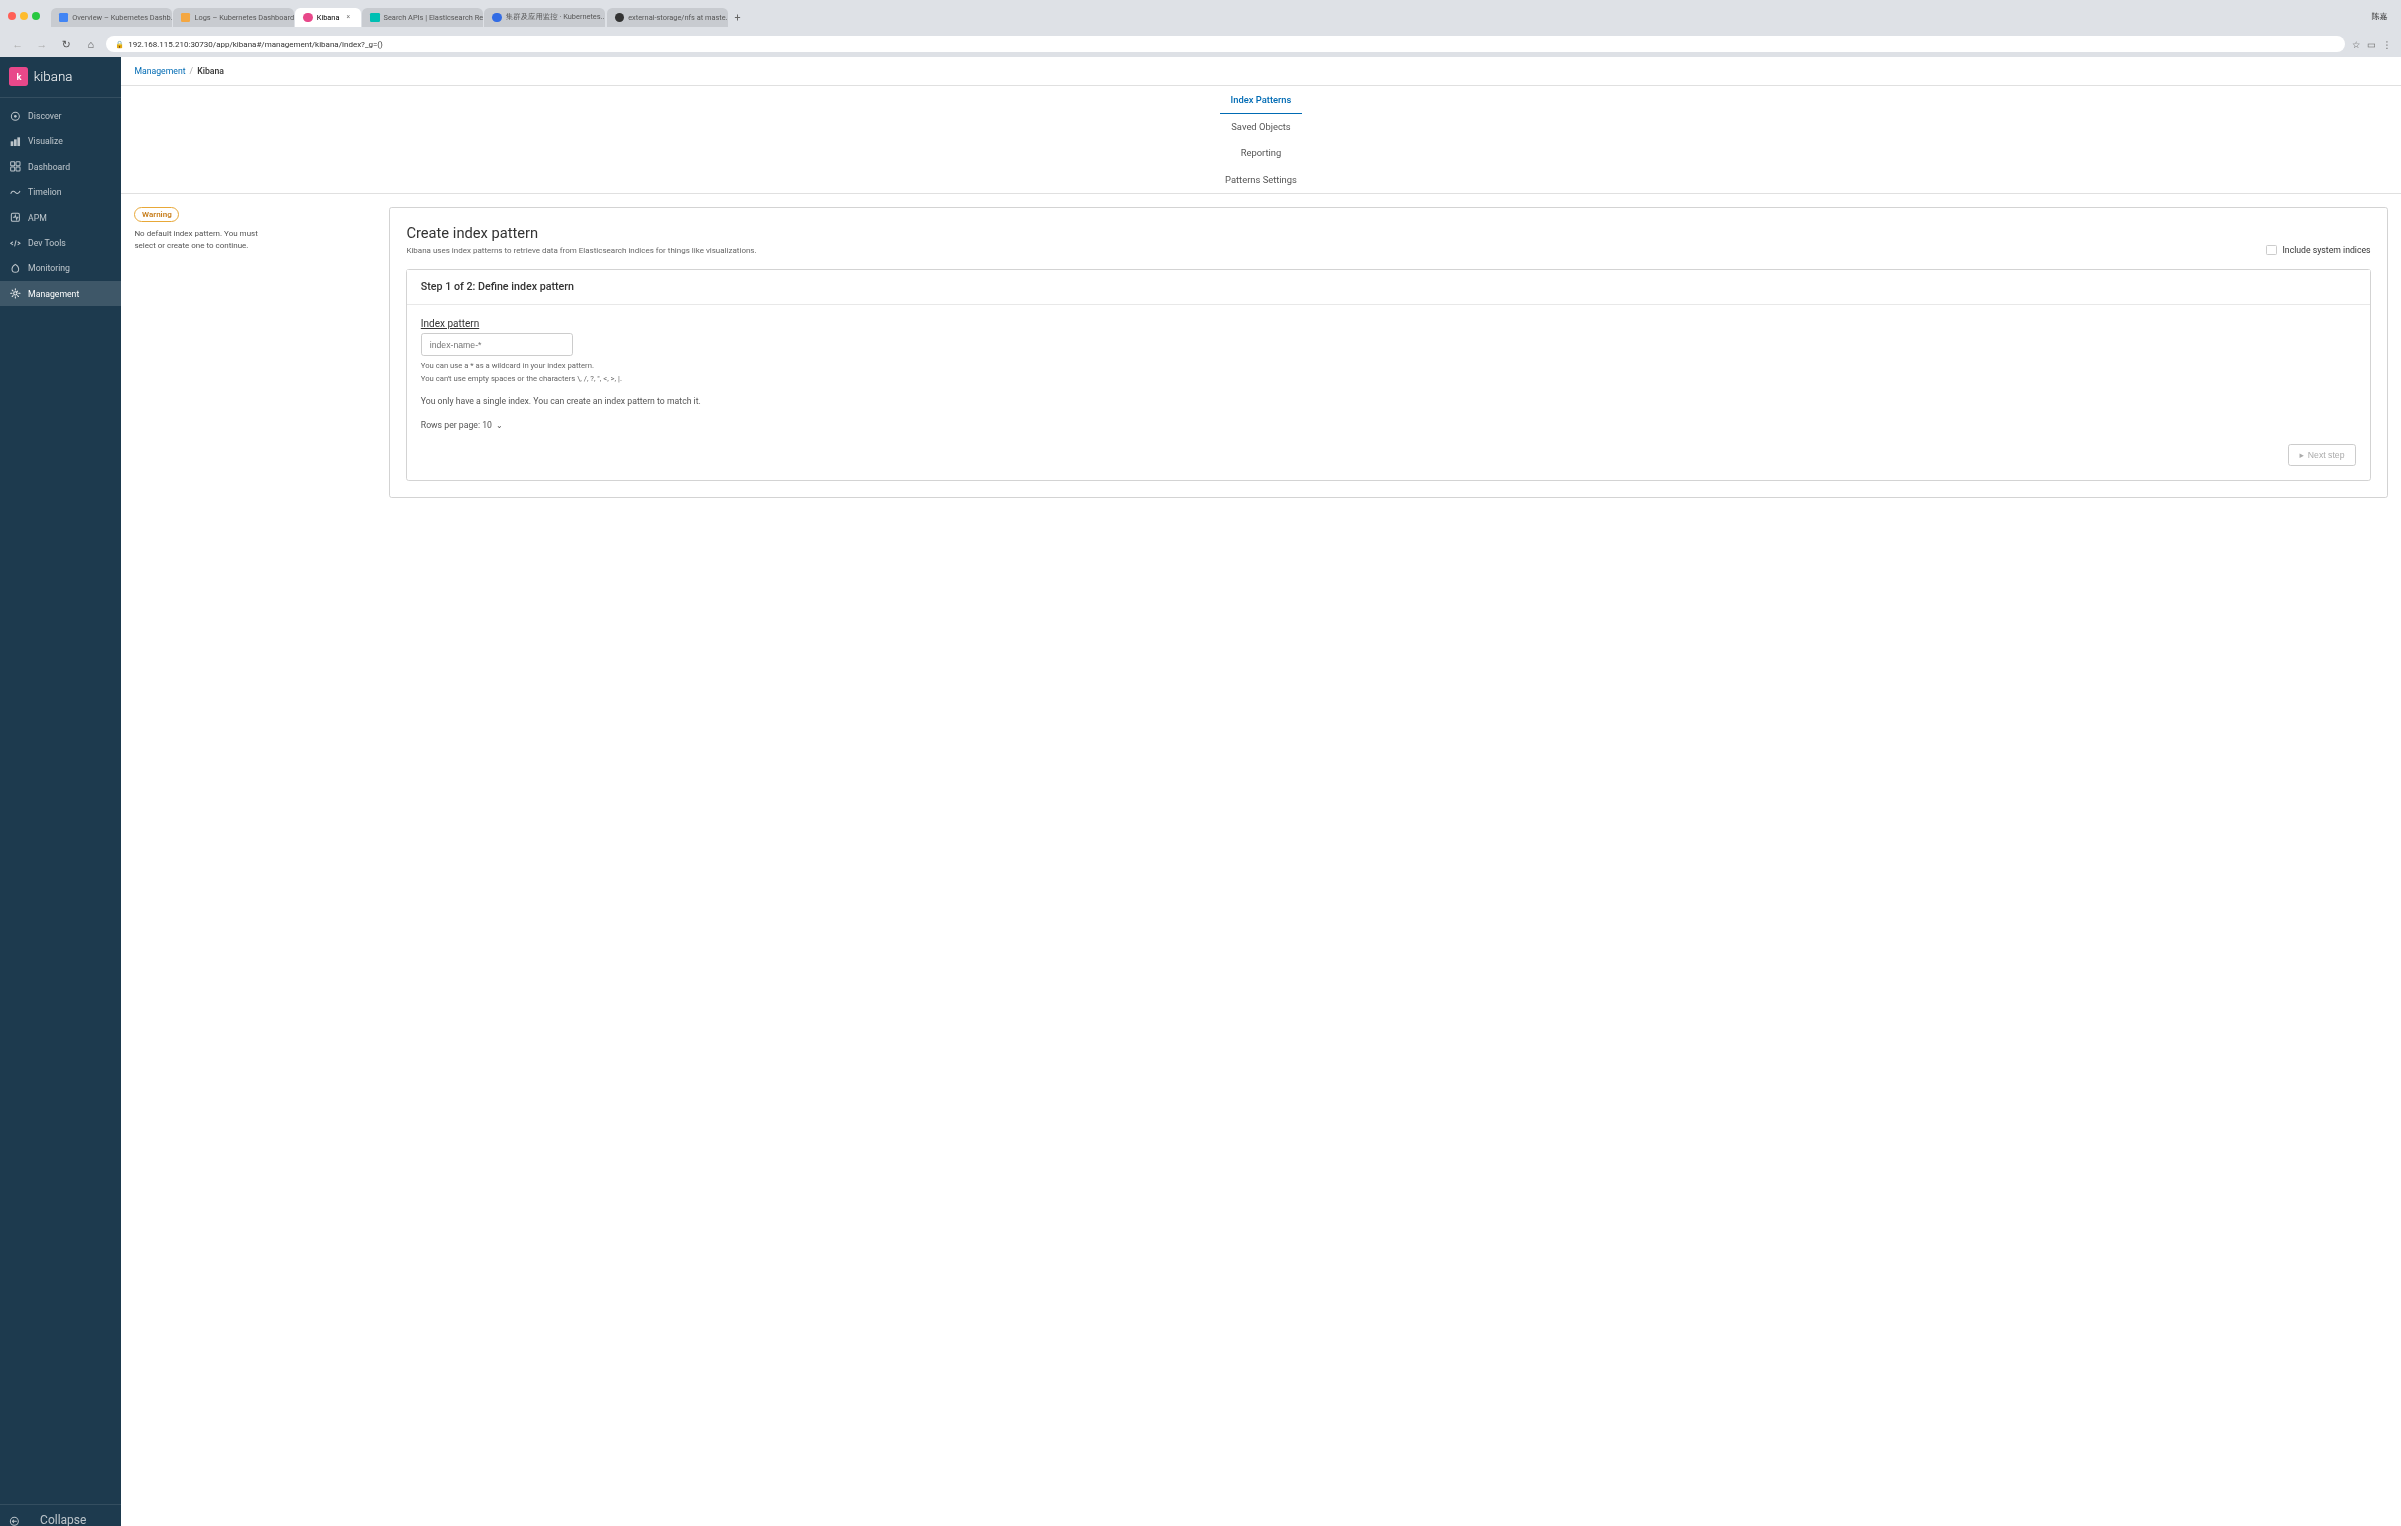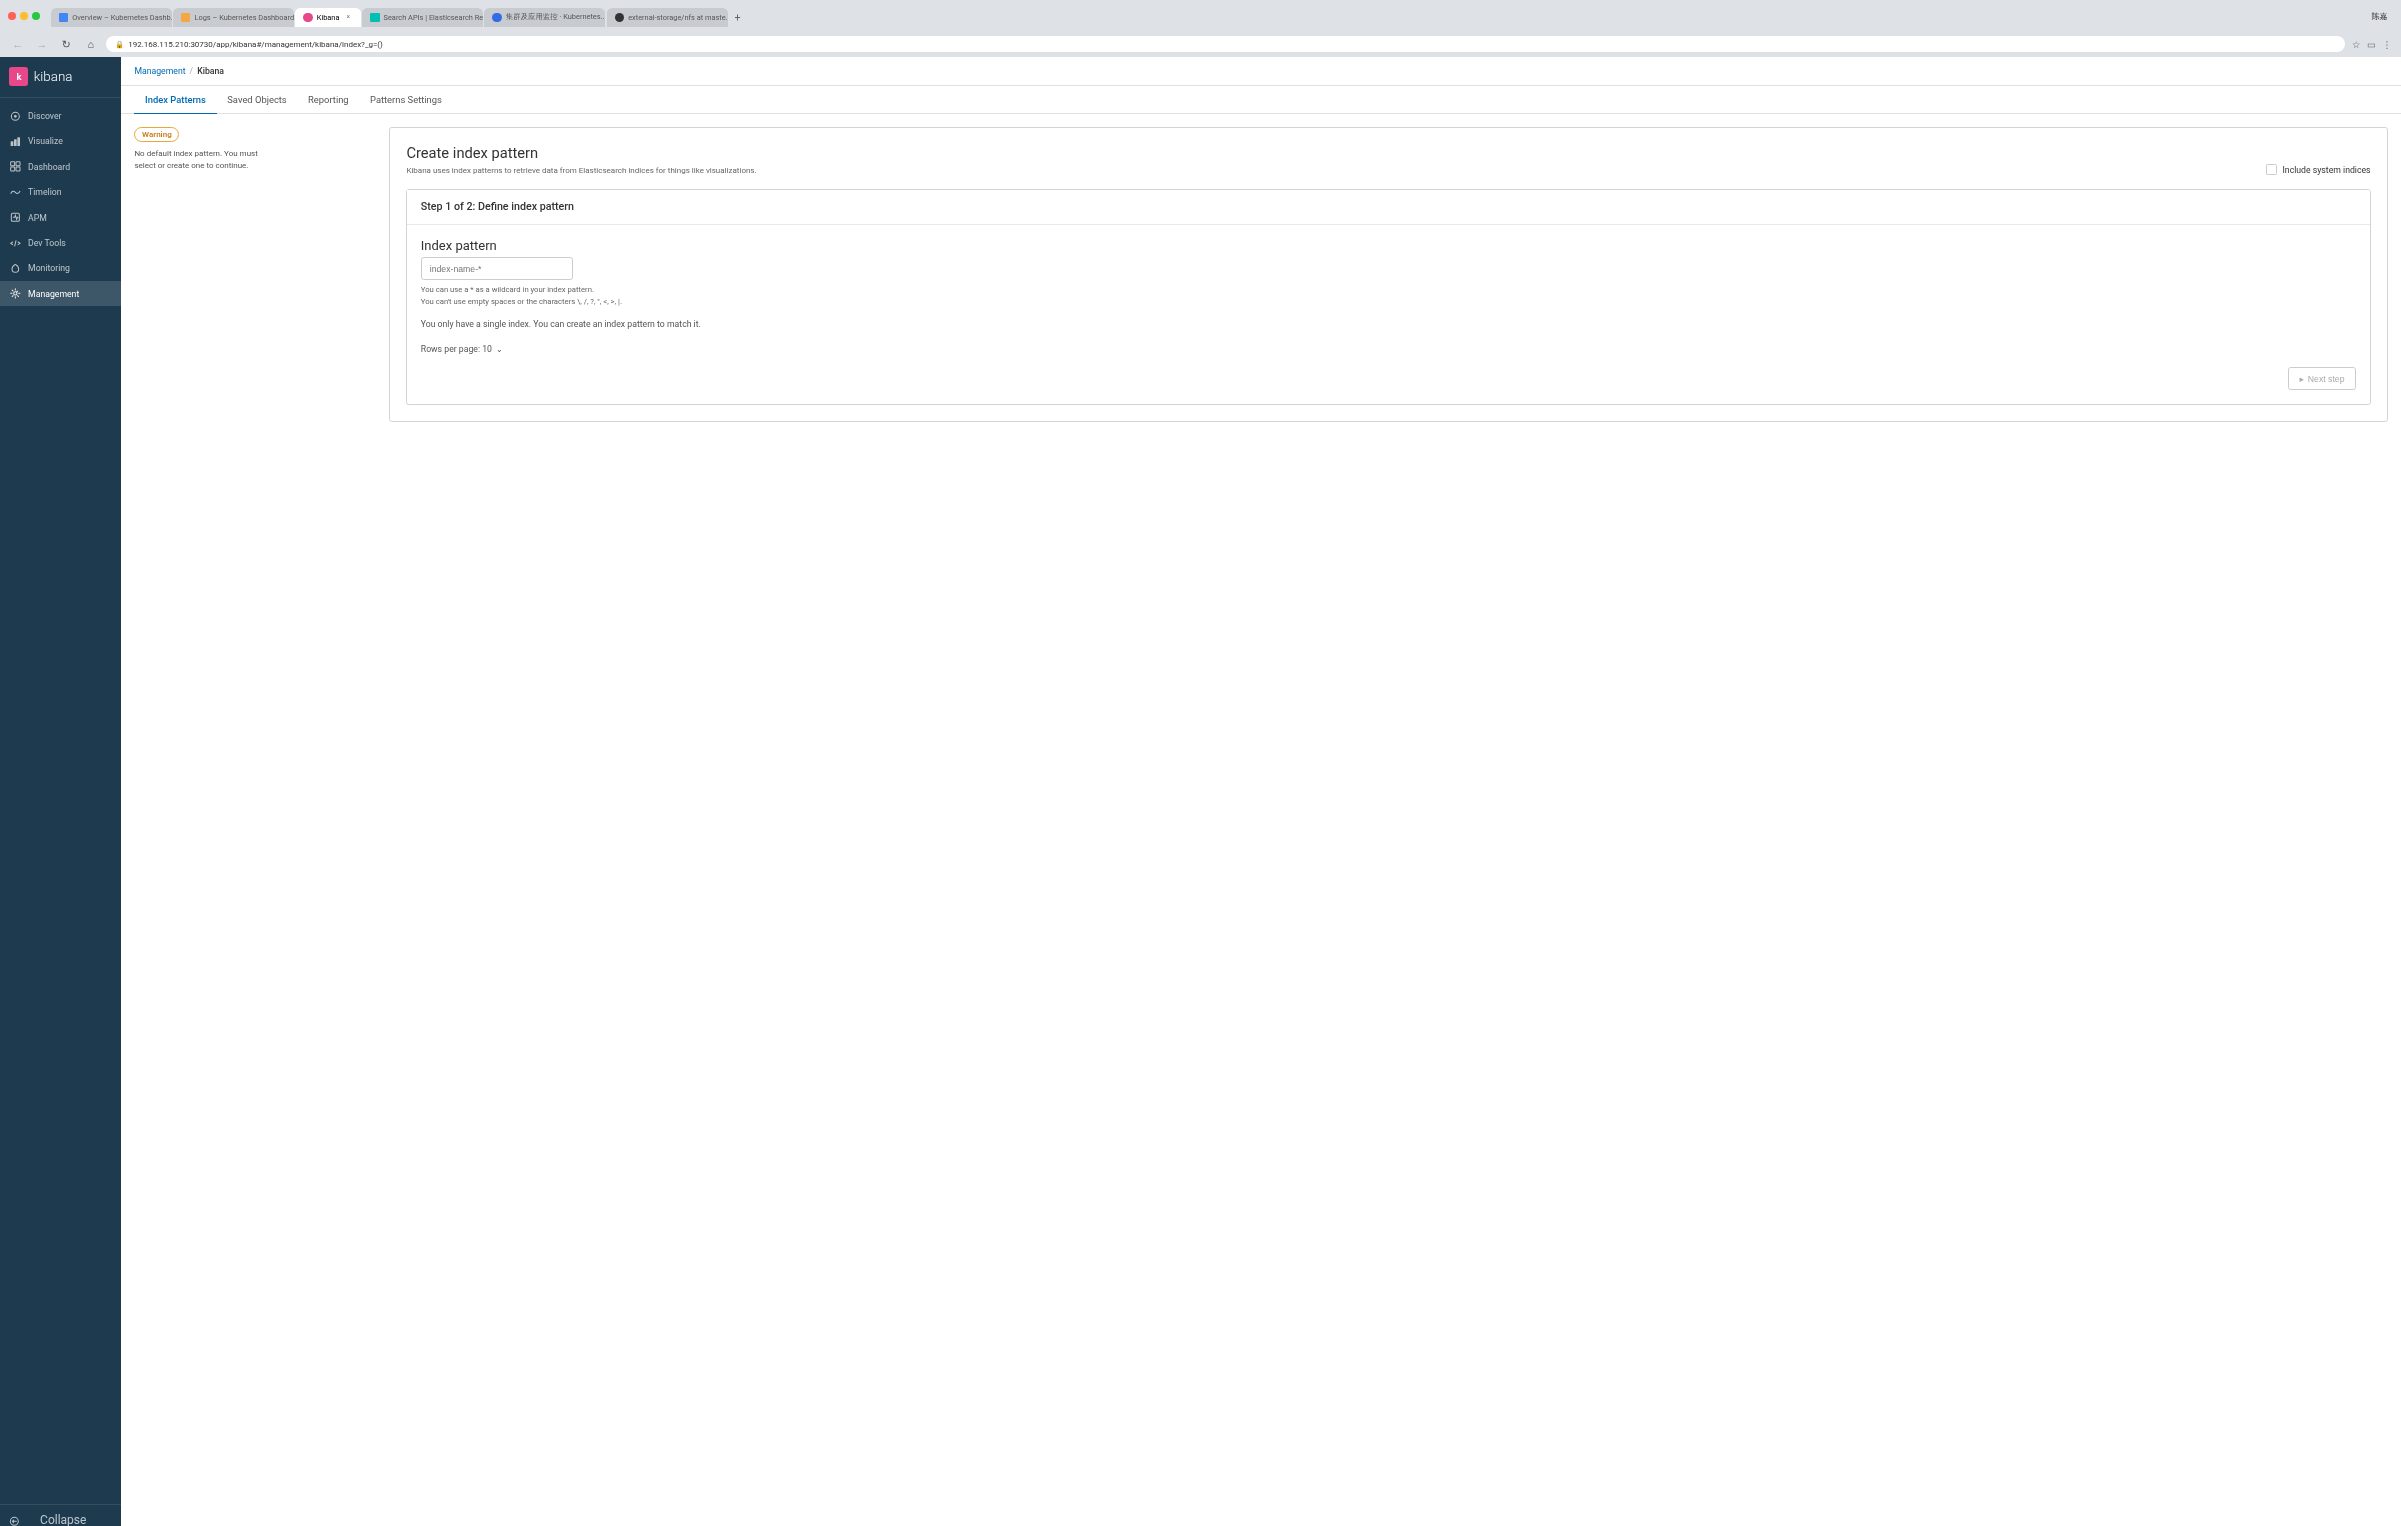--- a/index.html
+++ b/index.html
@@ -55,21 +55,21 @@
     
     .main-content { flex: 1; display: flex; flex-direction: column; overflow: auto; }
 
     
     .top-nav { background: #fff; border-bottom: 0.7px solid #e0e0e0; padding: 0 13.4px; display: flex; align-items: center; min-height: 29.5px; }
     .breadcrumb { display: flex; align-items: center; gap: 4px; font-size: 8.7px; }
     .breadcrumb-sep { color: #aaa; }
     .breadcrumb-link { color: #006bb4; cursor: pointer; }
     .breadcrumb-current { color: #333; font-weight: 500; }
 
-    .tab-nav { display: flex; align-items: center; gap: 0; padding: 0 13.4px; background: #fff; border-bottom: 1.3px solid #e0e0e0; }
+    .tab-nav { display: flex; align-items: center; gap: 0; padding: 0 13.4px; background: #fff; border-bottom: 1.3px solid #e0e0e0; flex-direction: column; }
     .tab-item { padding: 8px 10.7px; font-size: 9.4px; cursor: pointer; color: #555; border-bottom: 1.3px solid transparent; margin-bottom: -1.3px; }
     .tab-item.active { color: #006bb4; border-bottom-color: #006bb4; font-weight: 500; }
 
     
     .page-content { padding: 13.4px; flex: 1; }
 
     .left-panel { width: 255px; padding-right: 13.4px; flex-shrink: 0; }
     .content-area { flex: 1; }
     .page-body { display: flex; }
 
@@ -87,21 +87,21 @@
     .include-system { display: flex; align-items: center; gap: 5.4px; font-size: 8.7px; color: #333; }
     .checkbox-custom { width: 10.7px; height: 10.7px; border: 0.7px solid #ccc; border-radius: 1.3px; background: #fff; flex-shrink: 0; }
 
     
     .step-box { border: 0.7px solid #d3d3d3; border-radius: 2.7px; }
     .step-header { padding: 10.7px 13.4px; background: #fff; }
     .step-header h2 { font-size: 10.7px; font-weight: 500; color: #333; }
     .step-body { padding: 13.4px; border-top: 0.7px solid #e8e8e8; }
 
     .form-group { margin-bottom: 8px; }
-    .form-label { font-size: 13px; color: #333; margin-bottom: 4px; display: block; }
+    .form-label { font-size: 10px; color: #333; margin-bottom: 4px; display: block; text-decoration: underline; }
     .form-input { width: 152px; border: 0.7px solid #ccc; border-radius: 2.7px; padding: 5.4px 8px; font-size: 8.7px; color: #999; outline: none; }
     .form-hint { font-size: 7.7px; color: #666; line-height: 1.6; margin-top: 4px; }
 
     .single-index-notice { font-size: 8.7px; color: #555; margin: 10.7px 0 6.7px 0; }
     .index-item { padding: 6.7px 0; border-bottom: 0.7px solid #e8e8e8; font-size: 8.7px; color: #333; }
 
     .rows-per-page { display: flex; align-items: center; gap: 4px; padding: 8px 0 2.7px 0; font-size: 8.7px; color: #555; cursor: pointer; }
     .rows-per-page-chevron { font-size: 8px; }
 
     .next-step-area { display: flex; justify-content: flex-end; margin-top: 10.7px; }

